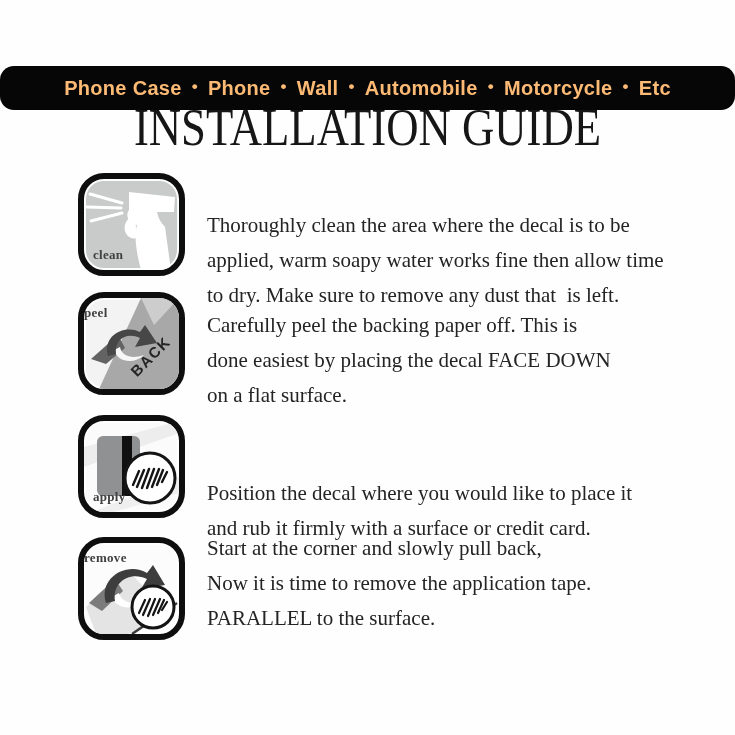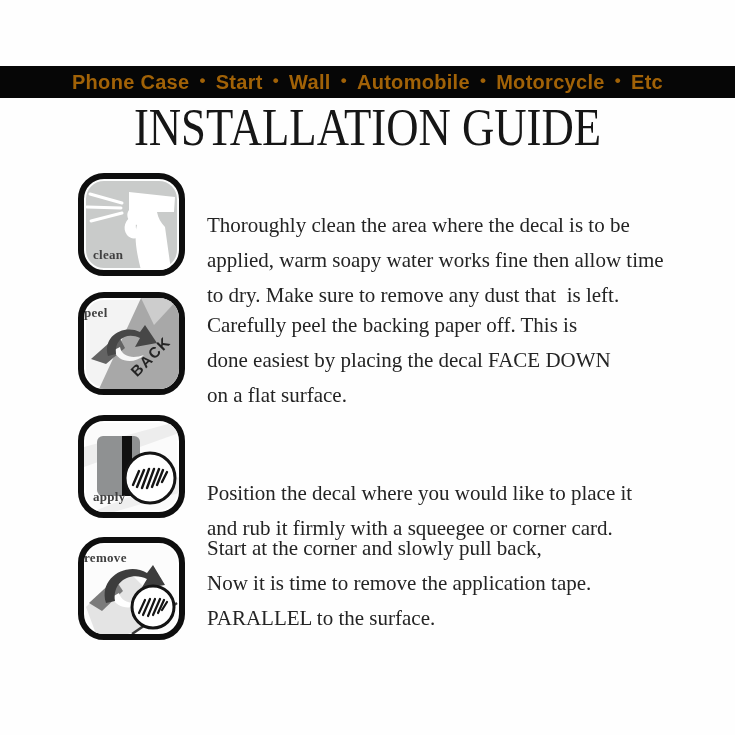--- a/index.html
+++ b/index.html
@@ -7,27 +7,28 @@
     width: 735px; height: 735px;
     position: relative;
     background: #fefefe;
     overflow: hidden;
     font-family: "Liberation Sans", sans-serif;
   }
 
   
   .banner {
     position: absolute; top: 66px; left: 0;
-    width: 735px; height: 32px;
+    width: 735px; height: 44px;
     background: #060606;
     display: flex; align-items: center; justify-content: center;
-    color: #a16207;
+    color: #fdba74;
     font-size: 20px; font-weight: 600;
     letter-spacing: .3px;
     white-space: nowrap;
+    border-radius: 14px;
   }
   .banner .dot { margin: 0 10px; font-size: 17px; position: relative; top: -1px; }
 
   
   .title {
     position: absolute; top: 100px; left: 0;
     width: 735px; text-align: center;
     font-family: "Liberation Serif", serif;
     font-size: 52px; line-height: 56px;
     color: #161616;
@@ -81,21 +82,21 @@
   .step-3 .step-text { top: 13px; margin-top: 48px; }
   .step-4 .step-text { top: -6px; }
   .step-line { white-space: pre; }
 </style>
 </head>
 <body>
 
 <div class="banner">
   <span>Phone Case</span>
   <span class="dot">•</span>
-  <span>Start</span>
+  <span>Phone</span>
   <span class="dot">•</span>
   <span>Wall</span>
   <span class="dot">•</span>
   <span>Automobile</span>
   <span class="dot">•</span>
   <span>Motorcycle</span>
   <span class="dot">•</span>
   <span>Etc</span>
 </div>
 
@@ -157,21 +158,21 @@
         <path d="M63 67 L70 48"></path>
         <path d="M68 66 L75 48"></path>
         <path d="M73 64 L79 49"></path>
         <path d="M78 61 L83 51"></path>
       </g>
     </svg>
     <div class="icon-label label-bl">apply</div>
   </div>
   <div class="step-text">
     <div class="step-line">Position the decal where you would like to place it</div>
-    <div class="step-line">and rub it firmly with a squeegee or corner card.</div>
+    <div class="step-line">and rub it firmly with a surface or credit card.</div>
   </div>
 </div>
 
 <div class="step step-4">
   <div class="icon-box bg-remove">
     <svg width="95" height="91" viewBox="0 0 95 91">
       <polygon points="2,64 42,26 90,74 44,91 12,91" fill="#e4e4e4"></polygon>
       <polygon points="5,60 31,36 39,48 18,68" fill="#7b7b7b"></polygon>
       <path d="M28 54 C32 66 50 68 60 58 C49 62 38 60 35 50 Z" fill="#ffffff"></path>
       <path fill="#3d3d3d" d="M22 60 C14 34 44 18 63 30 L69 22 L81 42 L57 46 L63 36 C47 28 28 38 31 58 Z"></path>

